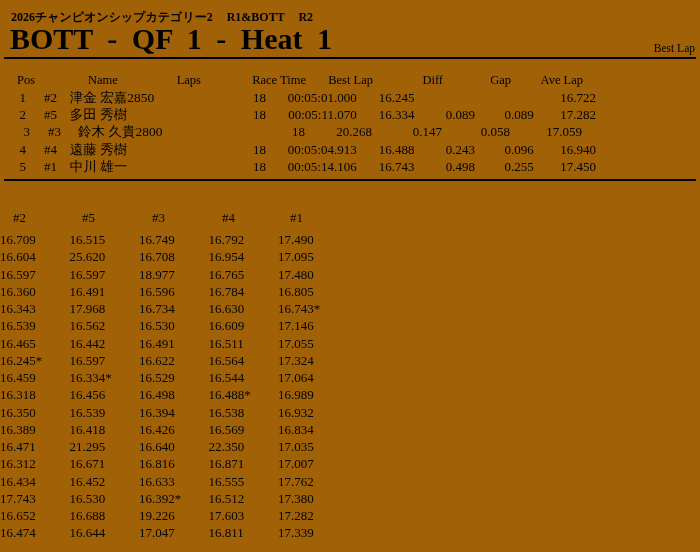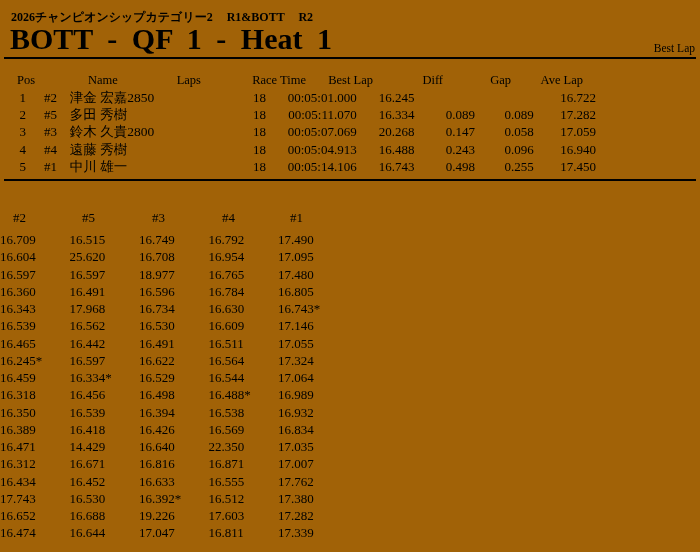--- a/index.html
+++ b/index.html
@@ -99,21 +99,20 @@
           <span class="c best">16.334</span>
           <span class="c diff">0.089</span>
           <span class="c gap">0.089</span>
           <span class="c ave">17.282</span>
         </div>
         <div class="rrow">
           <span class="c pos">3</span>
           <span class="c num">#3</span>
           <span class="c name">鈴木 久貴2800</span>
           <span class="c laps">18</span>
-          <span class="c race">00:05:07.069</span>
           <span class="c best">20.268</span>
           <span class="c diff">0.147</span>
           <span class="c gap">0.058</span>
           <span class="c ave">17.059</span>
         </div>
         <div class="rrow">
           <span class="c pos">4</span>
           <span class="c num">#4</span>
           <span class="c name">遠藤 秀樹</span>
           <span class="c laps">18</span>
@@ -227,21 +226,21 @@
         </div>
         <div class="lrow">
           <span class="lc">16.389</span>
           <span class="lc">16.418</span>
           <span class="lc">16.426</span>
           <span class="lc">16.569</span>
           <span class="lc">16.834</span>
         </div>
         <div class="lrow">
           <span class="lc">16.471</span>
-          <span class="lc">14.429</span>
+          <span class="lc">21.295</span>
           <span class="lc">16.640</span>
           <span class="lc">22.350</span>
           <span class="lc">17.035</span>
         </div>
         <div class="lrow">
           <span class="lc">16.312</span>
           <span class="lc">16.671</span>
           <span class="lc">16.816</span>
           <span class="lc">16.871</span>
           <span class="lc">17.007</span>

